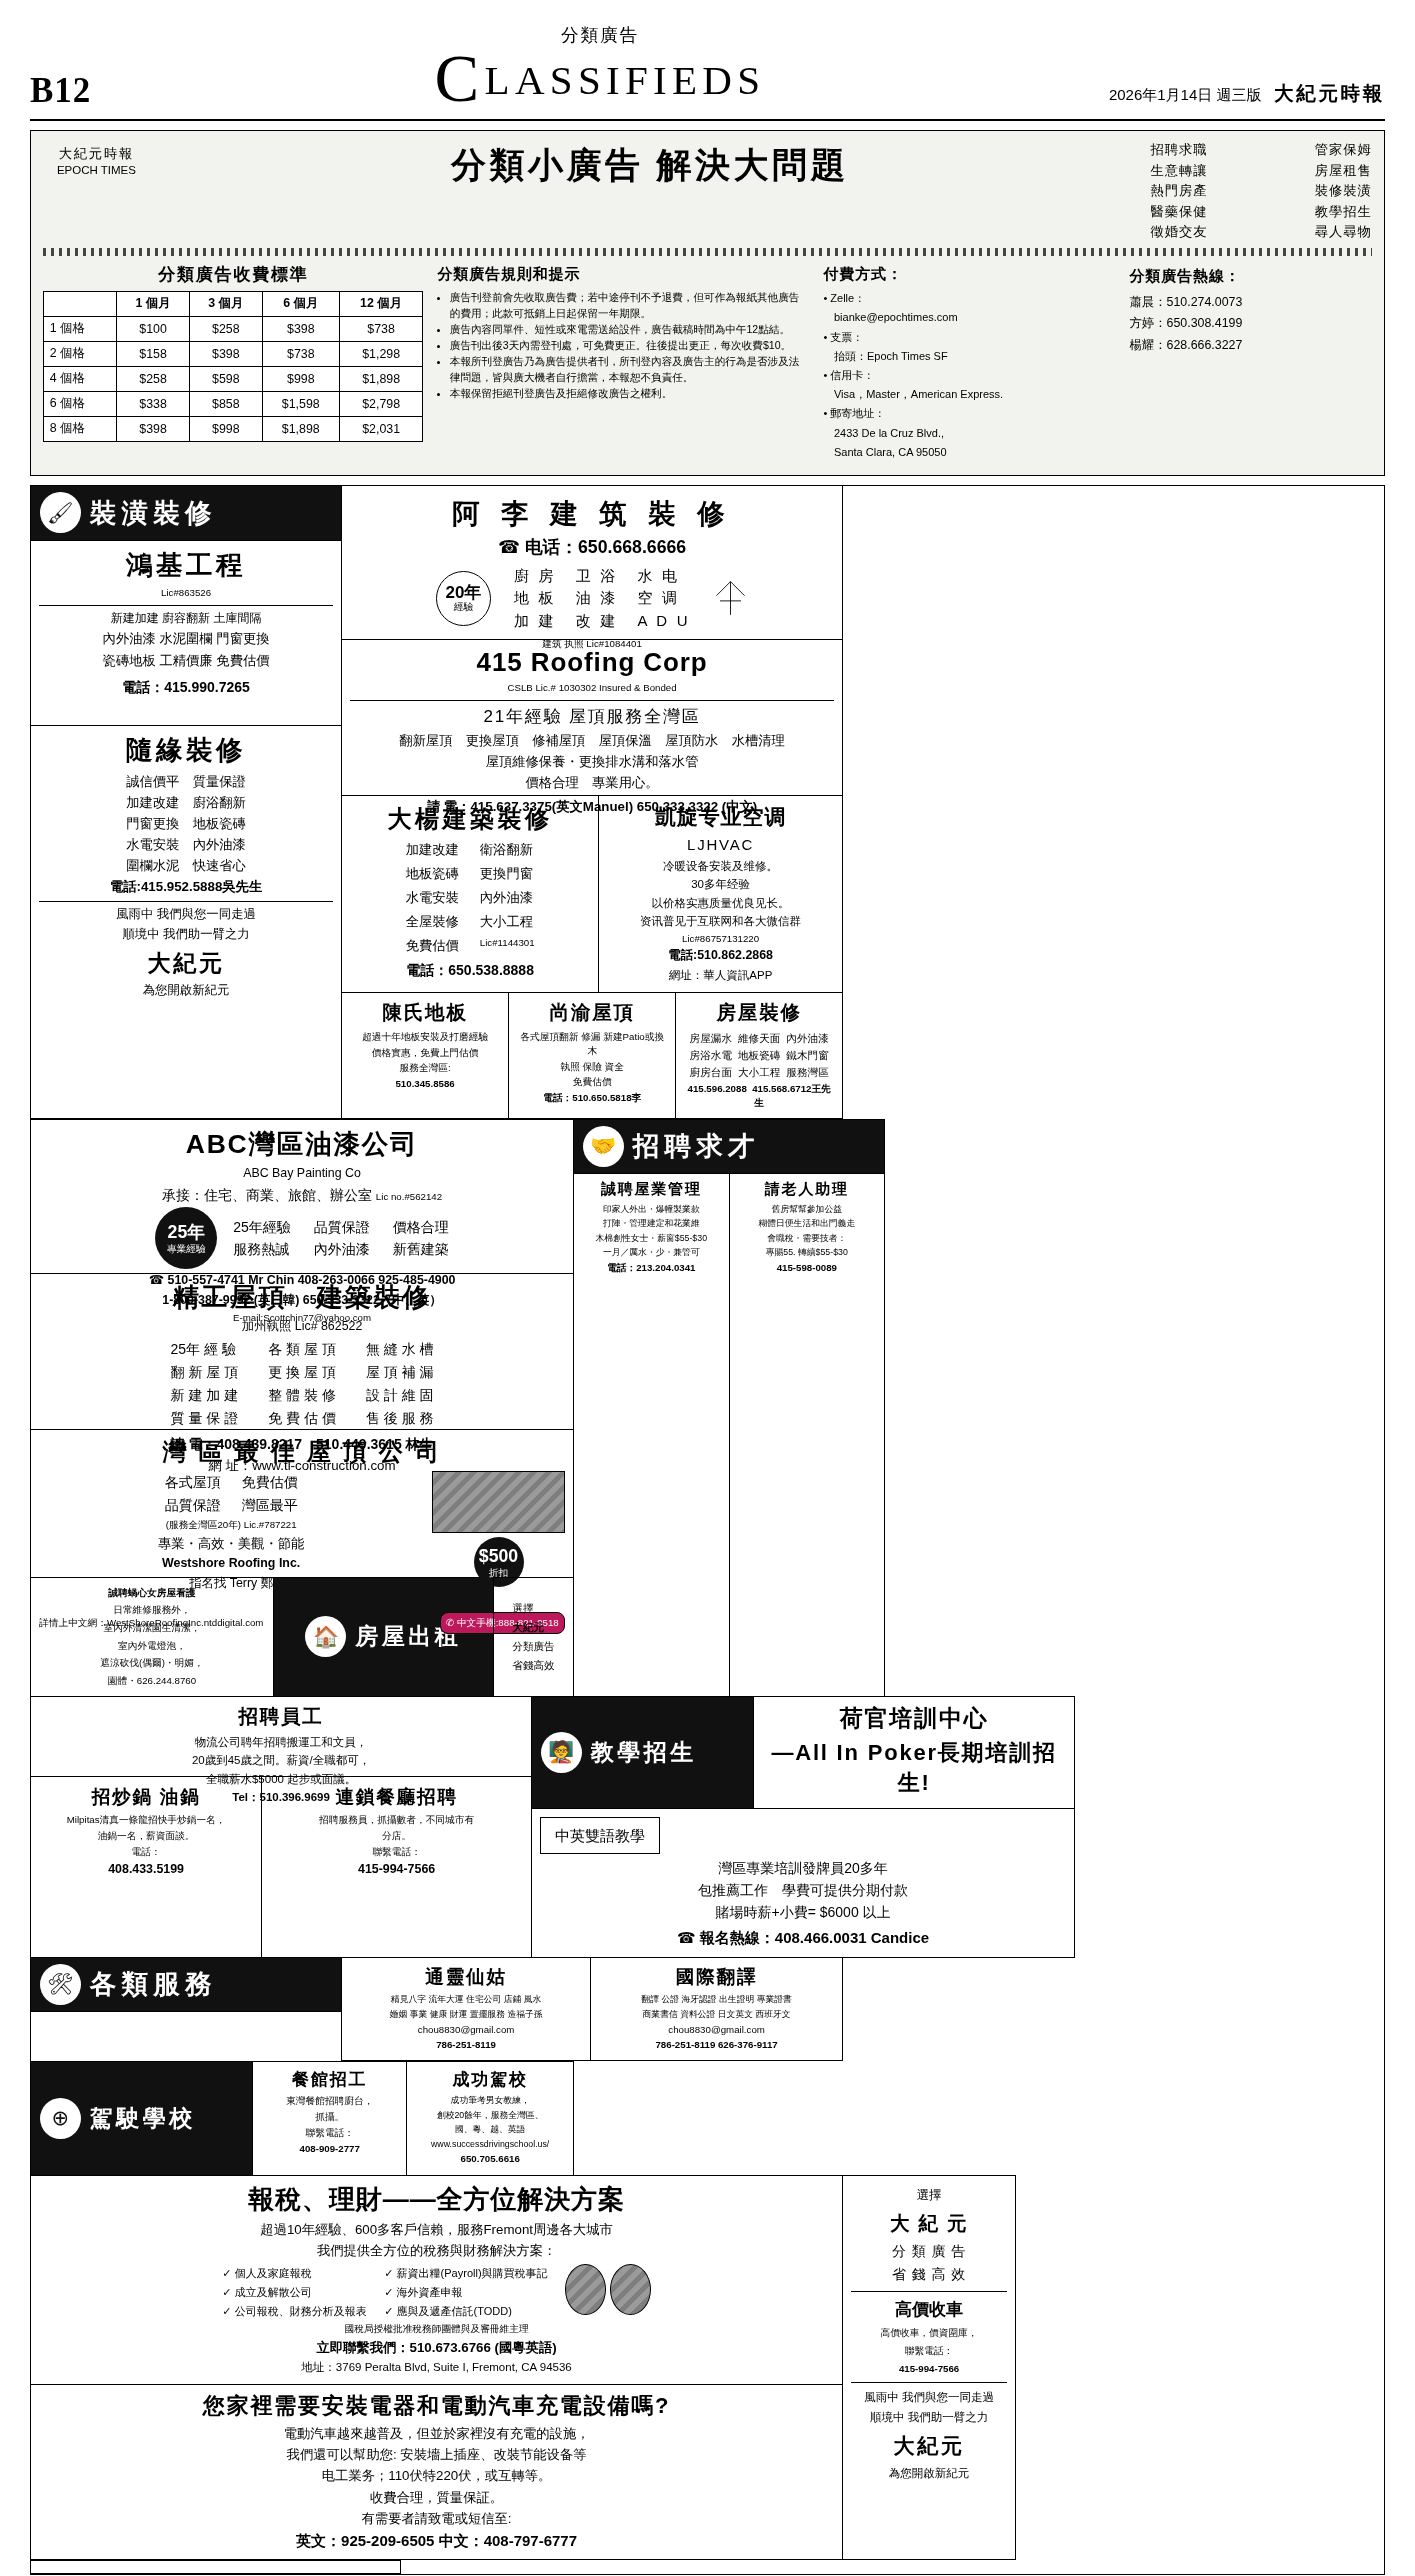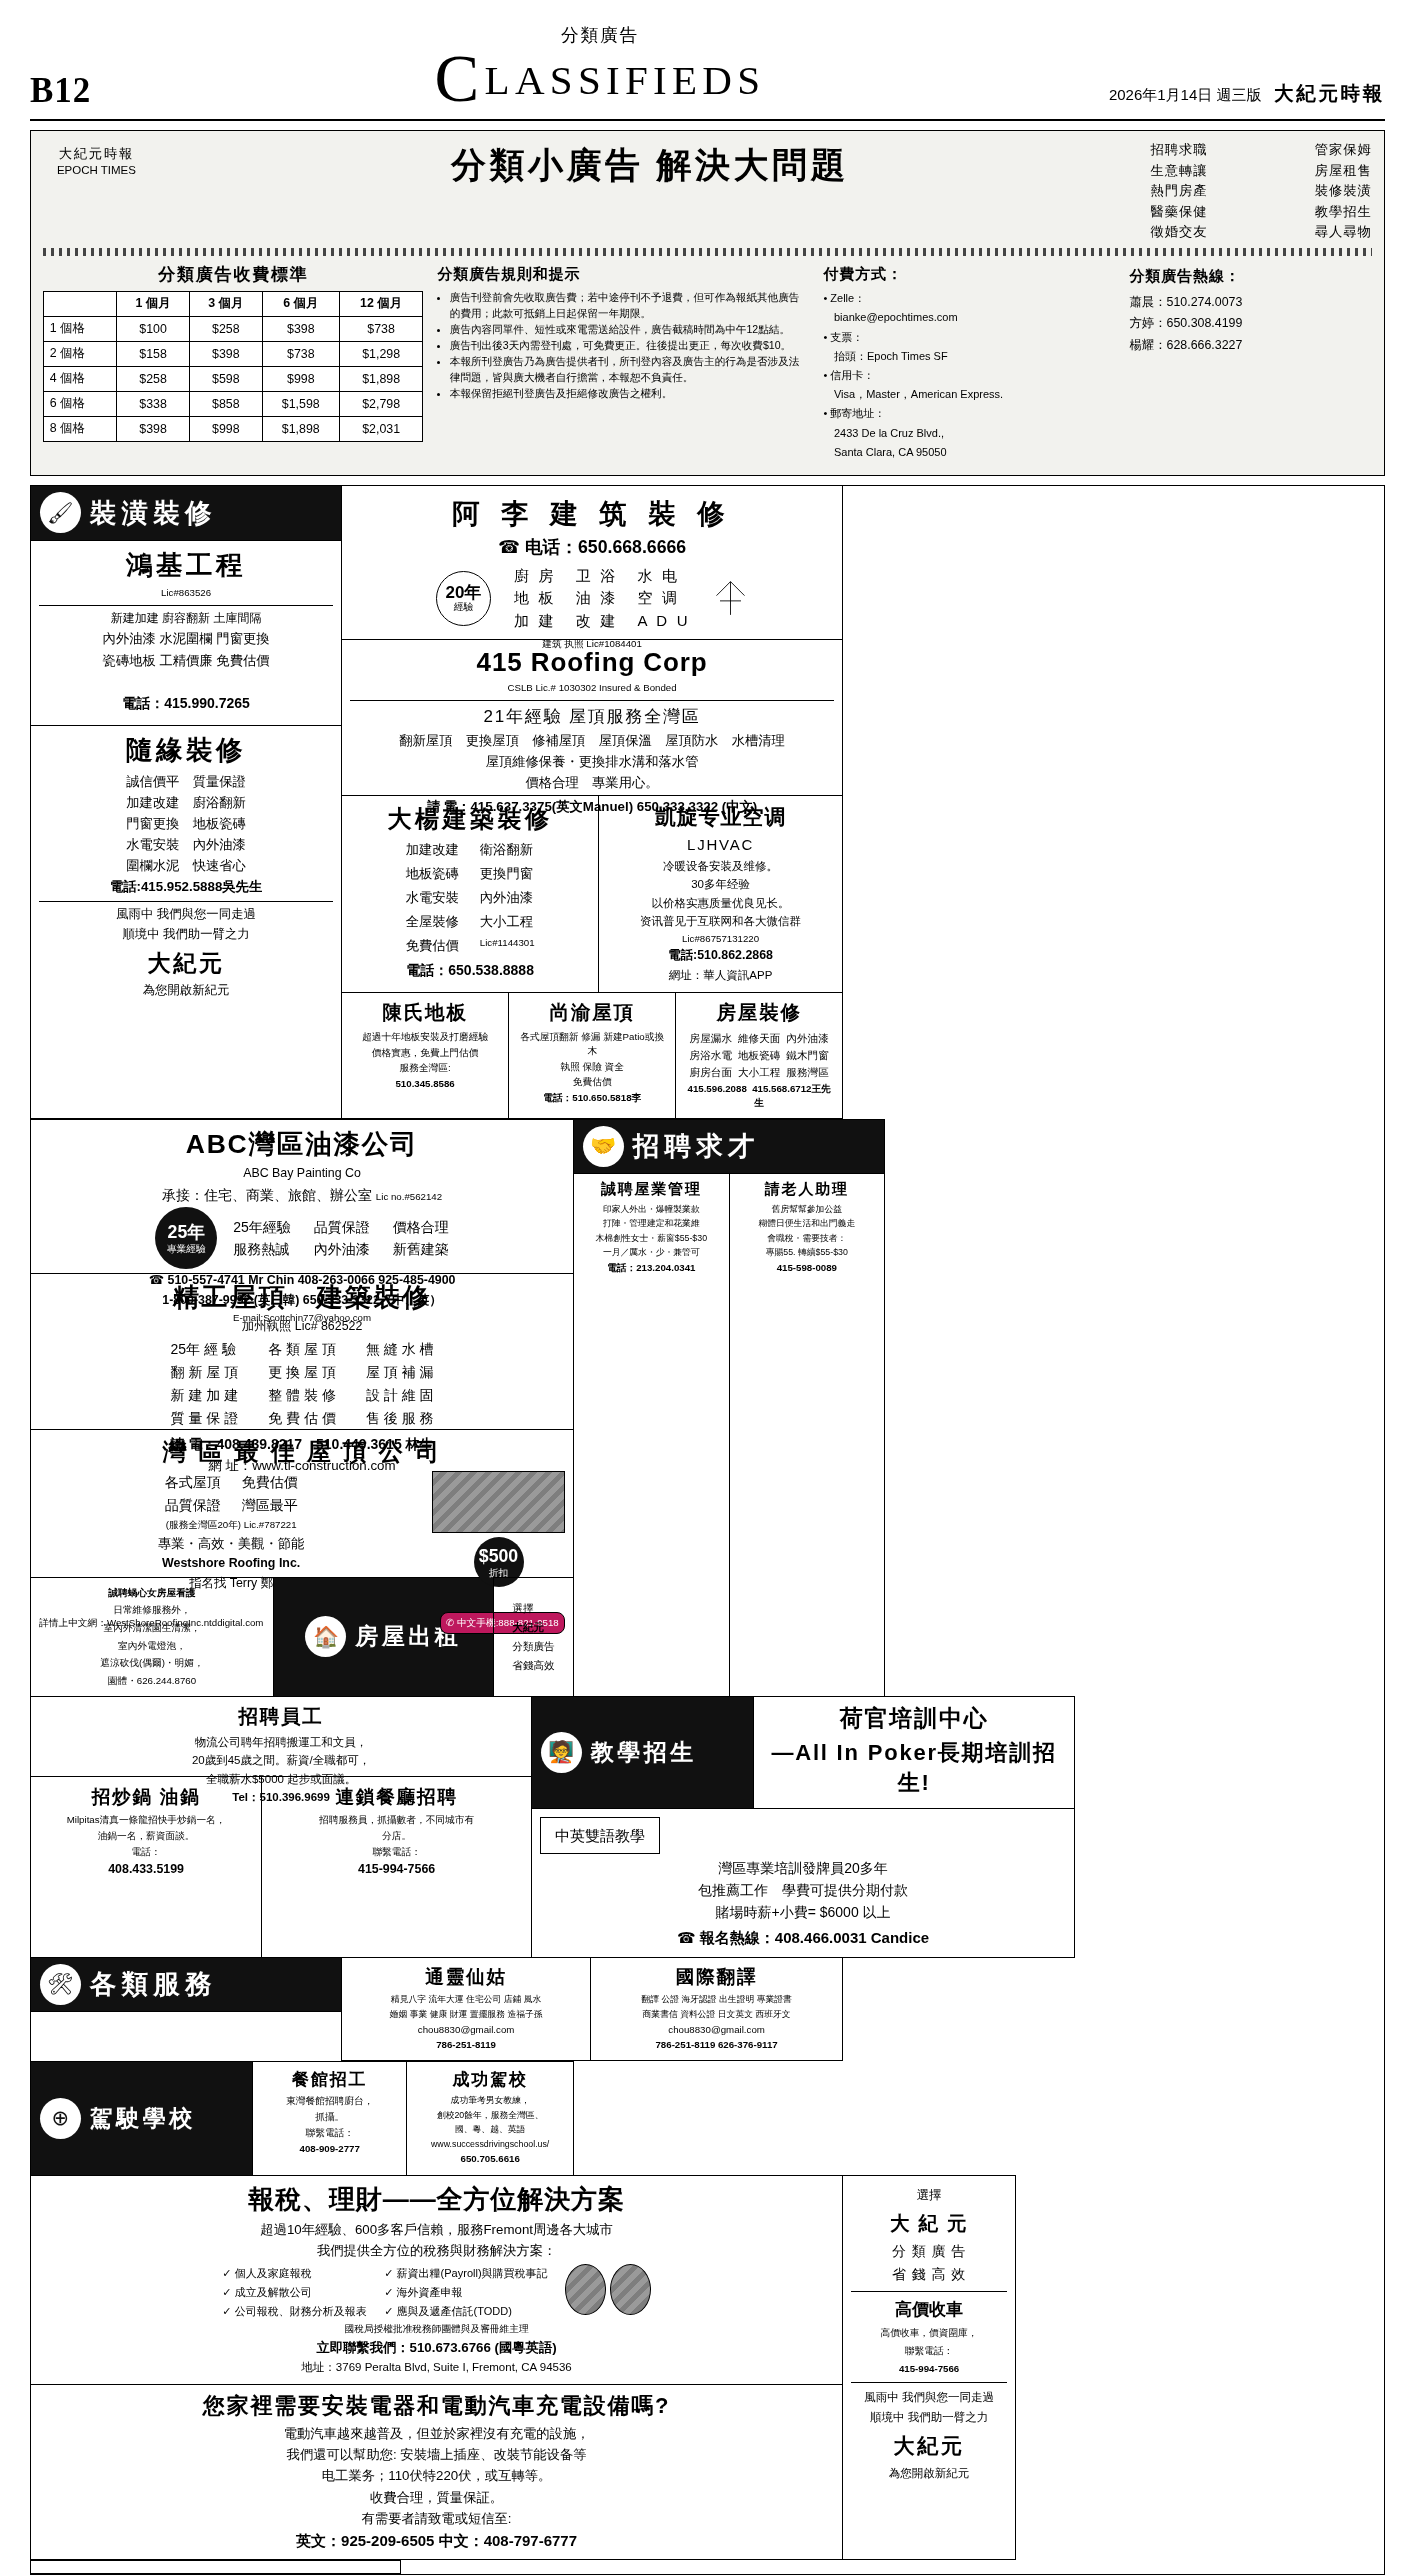--- a/index.html
+++ b/index.html
@@ -286,21 +286,21 @@
         <div class="ctext">裝潢裝修</div>
       </div>
 
       <div class="ad" style="height:186px">
         <h3 class="big">鴻基工程</h3>
         <p class="tiny">Lic#863526</p>
         <div class="divider"></div>
         <p style="font-size:12px">新建加建 廚容翻新 土庫間隔</p>
         <p style="font-size:13.3px">內外油漆 水泥圍欄 門窗更換</p>
         <p style="font-size:13.3px">瓷磚地板 工精價廉 免費估價</p>
-        <p class="phone" style="font-size:14px;margin-top:23px">電話：415.990.7265</p>
+        <p class="phone" style="font-size:14px;margin-top:7px">電話：415.990.7265</p>
       </div>
 
       <div class="ad" style="flex:1">
         <h3 class="big">隨緣裝修</h3>
         <p style="font-size:13.3px">誠信價平　質量保證</p>
         <p style="font-size:13.3px">加建改建　廚浴翻新</p>
         <p style="font-size:13.3px">門窗更換　地板瓷磚</p>
         <p style="font-size:13.3px">水電安裝　內外油漆</p>
         <p style="font-size:13.3px">圍欄水泥　快速省心</p>
         <p class="phone" style="font-size:13.3px">電話:415.952.5888吳先生</p>

